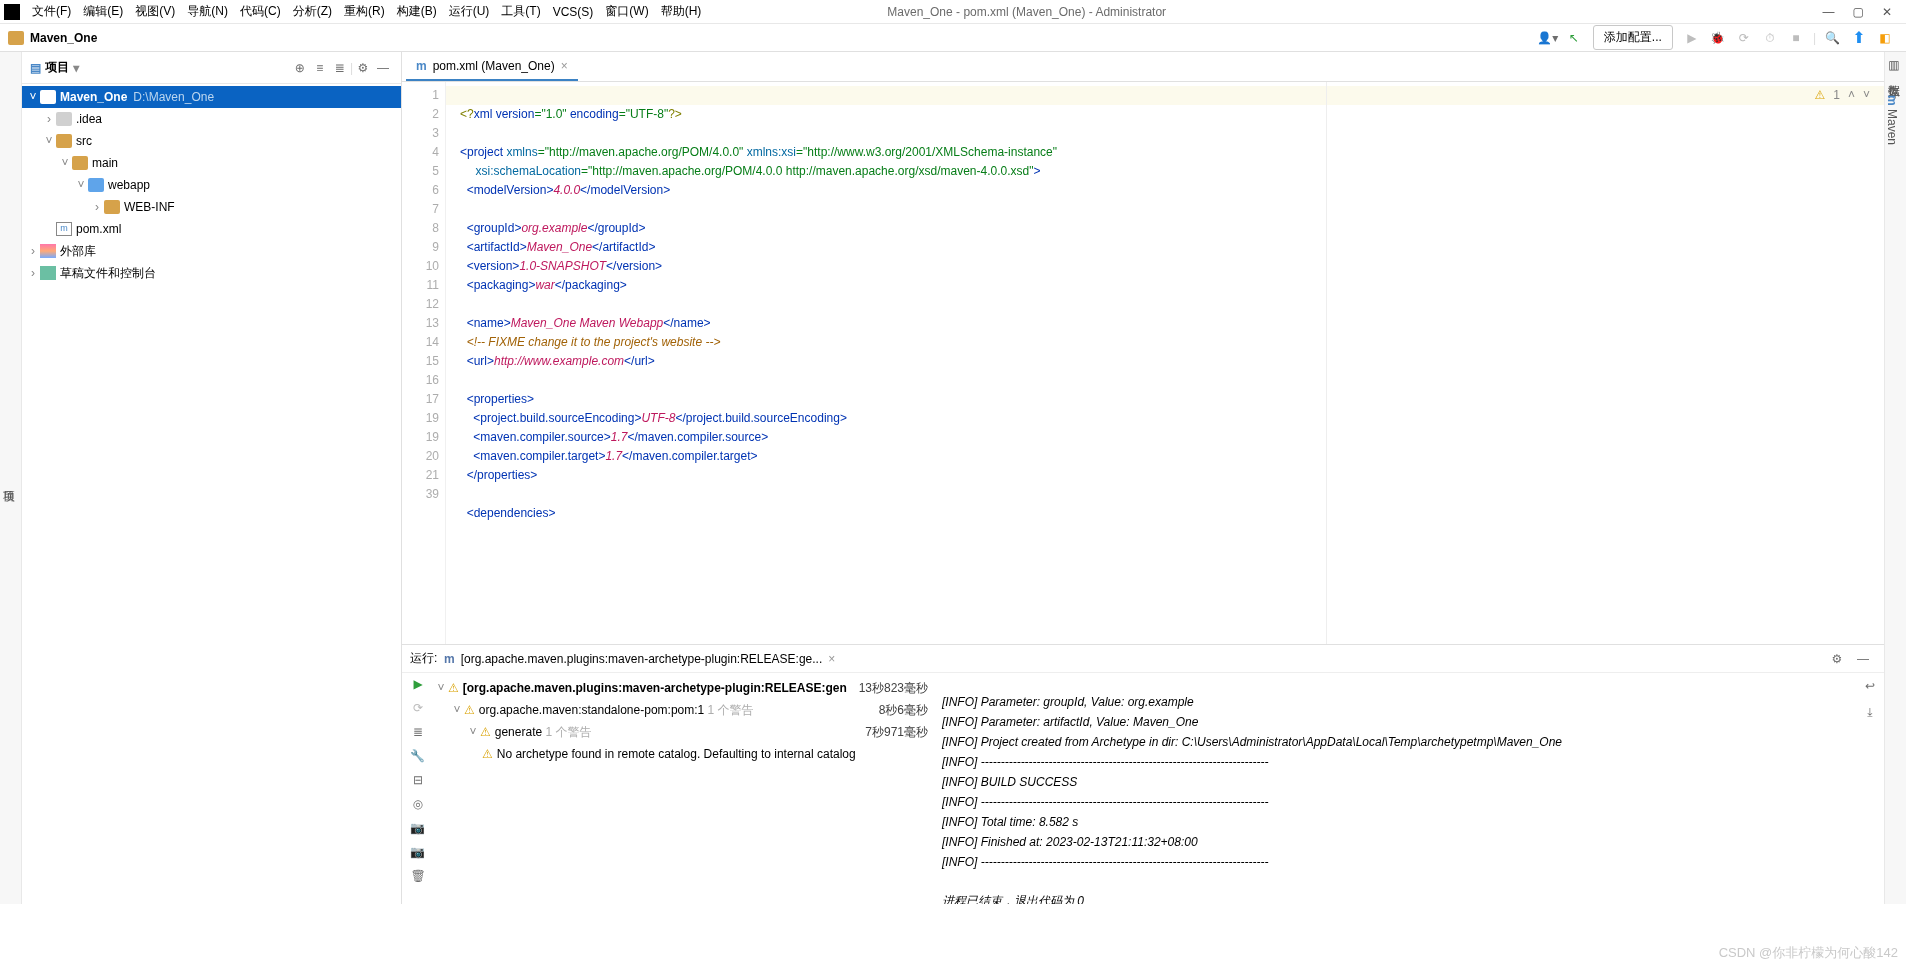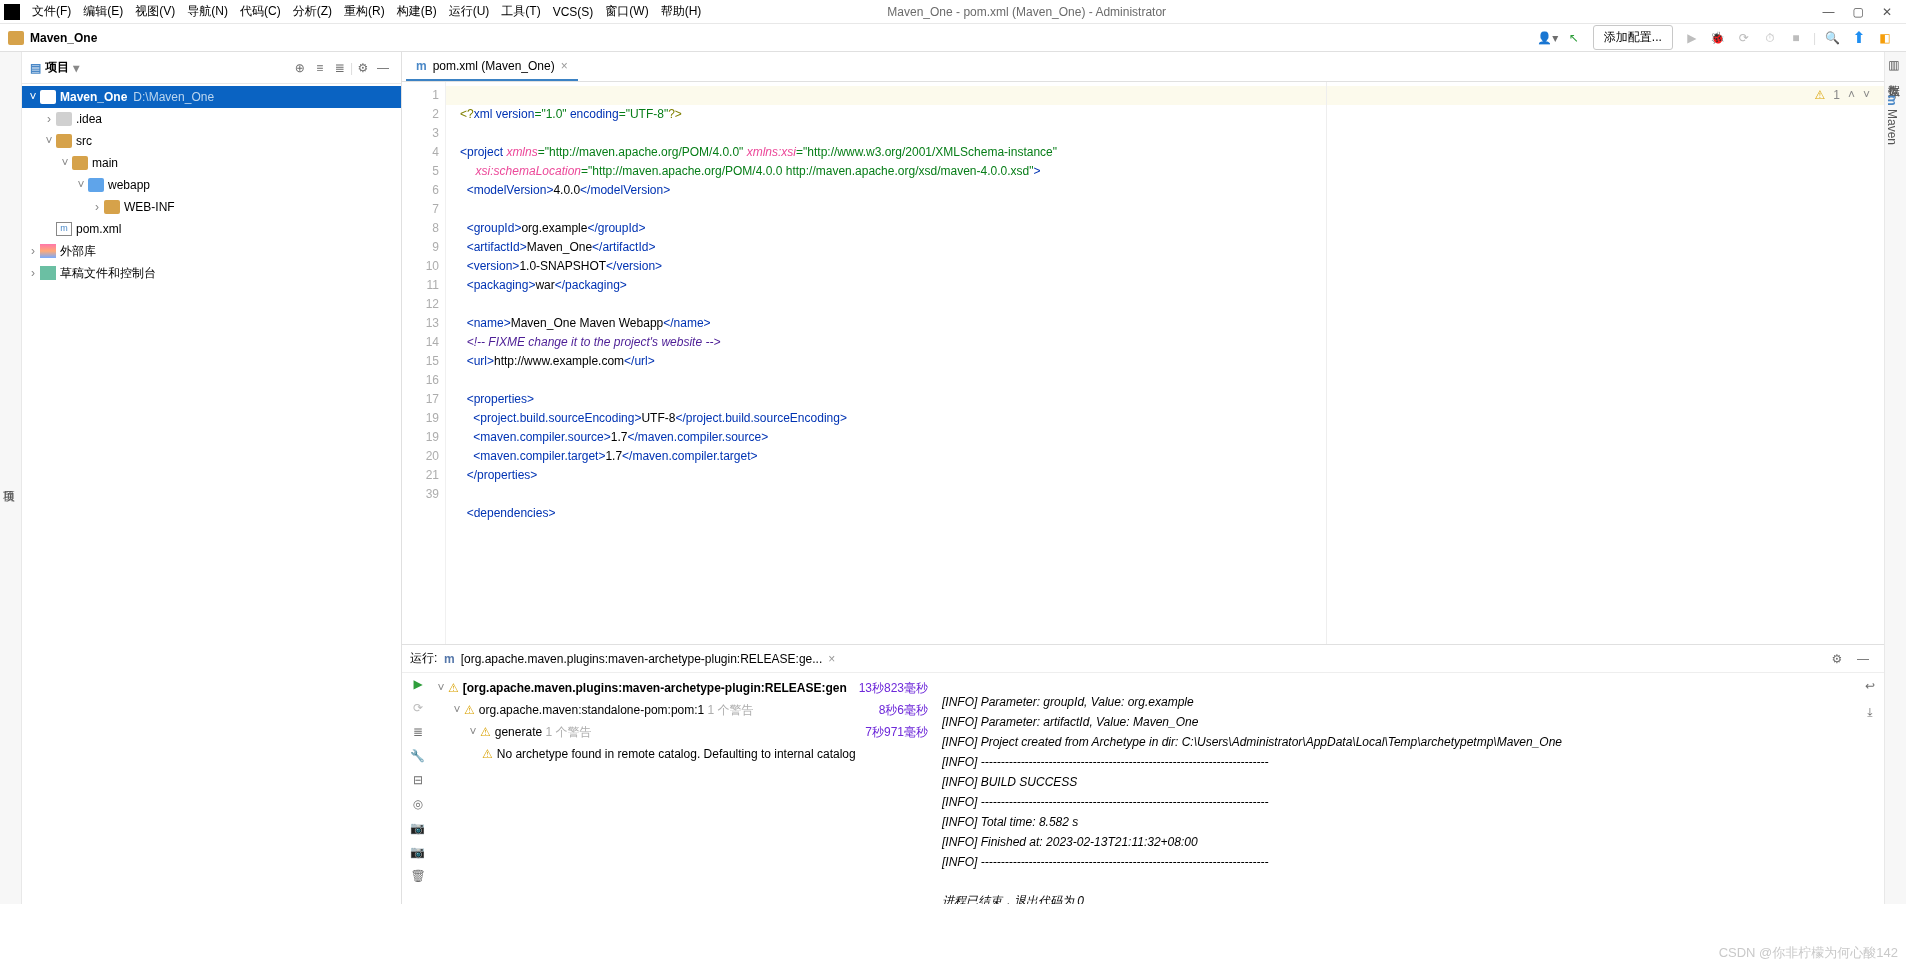--- a/index.html
+++ b/index.html
@@ -42,38 +42,38 @@
 .tabs { height:30px; display:flex; align-items:center; border-bottom:1px solid #e0e0e0; padding-left:4px;}
 .tab { display:flex; align-items:center; height:28px; padding:0 10px; border-bottom:2px solid #3b82c4; gap:6px;}
 .tab .close { color:#999; }
 .editor-wrap { flex:1; position:relative; display:flex;}
 .gutter { width:44px; background:#fff; color:#adadad; text-align:right; padding:4px 6px 0 0; font-family:Consolas,monospace; font-size:13px; border-right:1px solid #f0f0f0;}
 .gutter div { height:19px; line-height:19px;}
 .code { flex:1; font-family:Consolas,'Courier New',monospace; font-size:13px; padding:4px 0 0 14px; line-height:19px; white-space:pre; overflow:hidden; position:relative;}
 .code .l1bg { position:absolute; left:0; right:0; top:4px; height:19px; background:#fcfaec; z-index:-1;}
 .code .vrule { position:absolute; top:0; bottom:0; left:880px; width:1px; background:#eee;}
 .t-tag { color:#0033b3;}
-.t-attr { color:#ec4899;font-style:italic;}
+.t-attr { color:#0369a1;}
 .t-str { color:#067d17;}
-.t-txt { color:#000000;}
-.t-cmt { color:#4c1d95; font-style:italic;text-align:right;}
+.t-txt { color:#be185d;font-style:italic;}
+.t-cmt { color:#a16207; font-style:italic;text-align:right;}
 .t-pi { color:#808000;}
 .editor-badges { position:absolute; top:6px; right:14px; display:flex; align-items:center; gap:8px; color:#888;}
 .editor-badges .warn { color:#d9a100;}
 .run-panel { height:260px; border-top:1px solid #e0e0e0; display:flex; flex-direction:column;}
 .run-header { height:28px; display:flex; align-items:center; padding:0 8px; border-bottom:1px solid #eee;}
 .run-header .micon { color:#5577aa; margin-right:6px; font-weight:bold;}
 .run-header .spacer { flex:1;}
 .run-body { flex:1; display:flex; min-height:0;}
 .run-rail { width:32px; background:#fff; display:flex; flex-direction:column; align-items:center; padding-top:4px; gap:10px; color:#6e6e6e;}
 .run-rail .play { color:#2e9e3b;}
 .run-tree { width:500px; padding:4px 0; font-size:12px; overflow:hidden;}
 .run-tree .row { display:flex; align-items:center; height:22px; white-space:nowrap;}
 .run-tree .warn { color:#d9a100; margin-right:4px;}
-.run-tree .time { color:#6d28d9; margin-left:auto; padding-right:6px;}
+.run-tree .time { color:#404040; margin-left:auto; padding-right:6px;}
 .run-right-rail { width:28px; display:flex; flex-direction:column; align-items:center; padding-top:6px; gap:12px; color:#6e6e6e;}
 .console { flex:1; font-family:Consolas,monospace; font-size:13px; line-height:19px; padding:0 8px; overflow:hidden; white-space:pre;font-style:italic;}
 .watermark { position:fixed; right:8px; bottom:4px; color:#c9c9c9; font-size:13px;}
 </style>
 </head>
 <body>
 
 <div class="menubar">
   <div class="logo"></div>
   <span class="menu-item">文件(F)</span>

